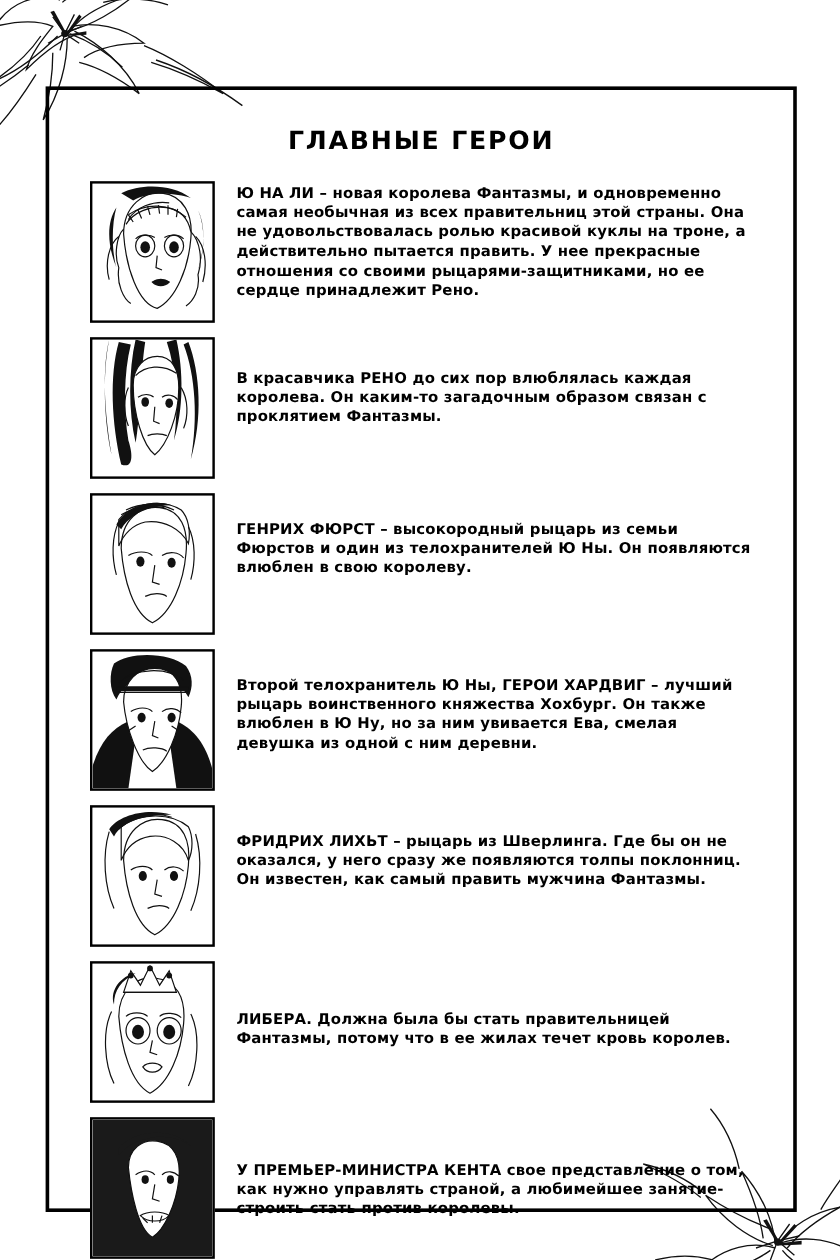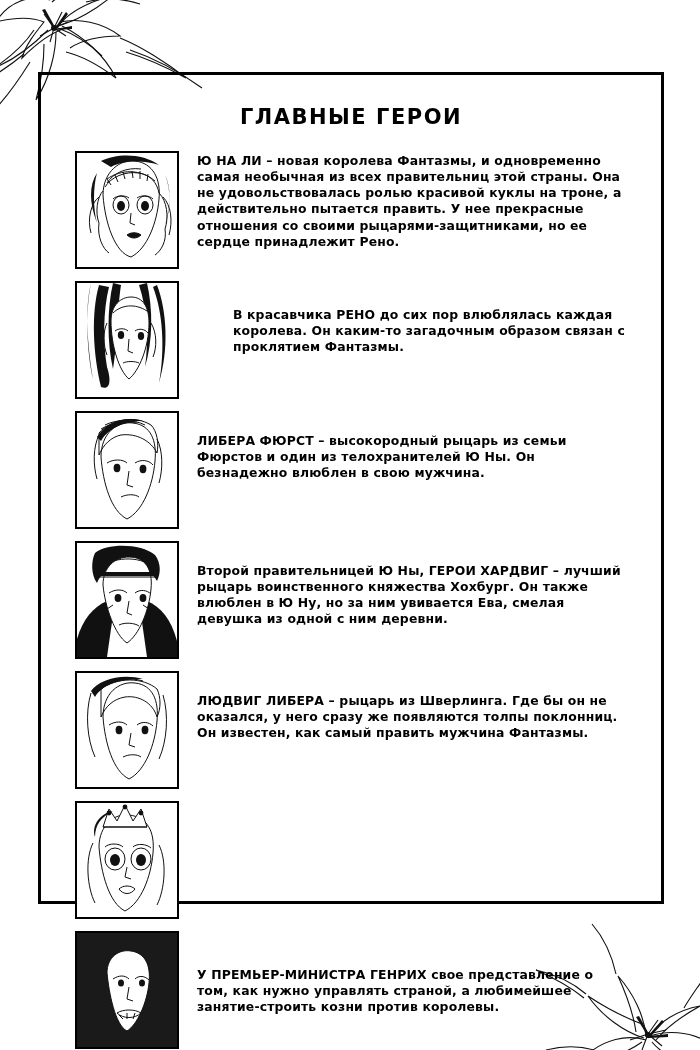--- a/index.html
+++ b/index.html
@@ -25,21 +25,21 @@
 
   .lily-tl { left: -10px; top: -8px; }
   .lily-br { right: -6px; bottom: -10px; }
 
   
   .page-frame {
     position: absolute;
     left: 38px;
     top: 72px;
     width: 626px;
-    height: 832px;
+    height: 938px;
     border: 3px solid #000;
     box-sizing: border-box;
     background: transparent;
   }
 
   .page-title {
     text-align: center;
     font-family: "DejaVu Sans", sans-serif;
     font-weight: bold;
     font-size: 21px;
@@ -80,21 +80,21 @@
     line-height: 1.30;
     letter-spacing: 0.15px;
     font-weight: bold;
     padding-top: 4px;
   }
   .char-text .nm { font-weight: bold; }
   .char-text .bd { font-weight: bold; }
 
   
   .row-0 .char-text { padding-top: 2px; }
-  .row-1 .char-text { padding-top: 26px; margin-left: 36px; }
+  .row-1 .char-text { padding-top: 26px; }
   .row-2 .char-text { padding-top: 22px; }
   .row-3 .char-text { padding-top: 22px; }
   .row-4 .char-text { padding-top: 22px; }
   .row-5 .char-text { padding-top: 40px; }
   .row-6 .char-text { padding-top: 36px; }
 </style>
 </head>
 <body>
 
 <div class="lily lily-tl">
@@ -238,21 +238,21 @@
             <path d="M24 16 C34 10 48 8 60 10 M28 12 C40 6 56 6 68 12"></path>
           </g>
           <g fill="#111">
             <ellipse cx="40" cy="55" rx="3.4" ry="4.2"></ellipse>
             <ellipse cx="66" cy="56" rx="3.4" ry="4.2"></ellipse>
             <path d="M20 24 C28 10 48 2 66 8 C50 8 32 14 24 28z"></path>
           </g>
         </svg>
       </div>
       <div class="char-text">
-        <span class="bd"></span><span class="nm">ЛИБЕРА ФЮРСТ</span><span class="bd"> – высокородный рыцарь из семьи Фюрстов и один из телохранителей Ю Ны. Он безнадежно влюблен в свою мужчина.</span>
+        <span class="bd"></span><span class="nm">ГЕНРИХ ФЮРСТ</span><span class="bd"> – высокородный рыцарь из семьи Фюрстов и один из телохранителей Ю Ны. Он появляются влюблен в свою королеву.</span>
       </div>
     </div>
 
     <div class="char-row row-3">
       <div class="portrait">
         <svg width="100" height="114" viewBox="0 0 100 114">
           <rect width="100" height="114" fill="#fff"></rect>
           <g fill="#111">
             <path d="M0 96 C6 76 16 64 30 58 L36 72 L30 114 L0 114z"></path>
             <path d="M100 98 C94 76 84 64 70 58 L64 72 L70 114 L100 114z"></path>
@@ -270,21 +270,21 @@
             <path d="M36 62 L30 66 M66 62 L72 66"></path>
           </g>
           <g fill="#111">
             <ellipse cx="41" cy="55" rx="3.4" ry="4"></ellipse>
             <ellipse cx="66" cy="55" rx="3.4" ry="4"></ellipse>
             <rect x="20" y="30" width="60" height="3"></rect>
           </g>
         </svg>
       </div>
       <div class="char-text">
-        <span class="bd">Второй правительницей Ю Ны, </span><span class="nm">ГЕРОИ ХАРДВИГ</span><span class="bd"> – лучший рыцарь воинственного княжества Хохбург. Он также влюблен в Ю Ну, но за ним увивается Ева, смелая девушка из одной с ним деревни.</span>
+        <span class="bd">Второй телохранитель Ю Ны, </span><span class="nm">ГЕРОИ ХАРДВИГ</span><span class="bd"> – лучший рыцарь воинственного княжества Хохбург. Он также влюблен в Ю Ну, но за ним увивается Ева, смелая девушка из одной с ним деревни.</span>
       </div>
     </div>
 
     <div class="char-row row-4">
       <div class="portrait">
         <svg width="100" height="114" viewBox="0 0 100 114">
           <rect width="100" height="114" fill="#fff"></rect>
           <g stroke="#111" fill="none" stroke-width="1">
             <path d="M26 44 C26 20 42 8 58 10 C76 12 82 28 80 48 C78 72 68 98 52 106 C36 98 28 70 26 44z" fill="#fff"></path>
             <path d="M24 16 C40 4 66 4 80 16 C84 24 84 36 80 44 C76 30 62 22 48 24 C36 26 28 34 24 44z"></path>
@@ -297,21 +297,21 @@
             <path d="M22 18 C30 10 40 6 52 6 M26 14 C38 6 54 4 66 8"></path>
           </g>
           <g fill="#111">
             <ellipse cx="42" cy="57" rx="3.4" ry="4.2"></ellipse>
             <ellipse cx="68" cy="57" rx="3.4" ry="4.2"></ellipse>
             <path d="M14 18 C22 6 46 0 66 6 C46 6 26 10 18 24z"></path>
           </g>
         </svg>
       </div>
       <div class="char-text">
-        <span class="bd"></span><span class="nm">ЛЮДВИГ ЛИБЕРА</span><span class="bd"> – рыцарь из Шверлинга. Где бы он не оказался, у него сразу же появляются толпы поклонниц. Он известен, как самый править мужчина Фантазмы.</span>
+        <span class="bd"></span><span class="nm">ФРИДРИХ ЛИХЬТ</span><span class="bd"> – рыцарь из Шверлинга. Где бы он не оказался, у него сразу же появляются толпы поклонниц. Он известен, как самый править мужчина Фантазмы.</span>
       </div>
     </div>
 
     <div class="char-row row-5">
       <div class="portrait">
         <svg width="100" height="114" viewBox="0 0 100 114">
           <rect width="100" height="114" fill="#fff"></rect>
           <g stroke="#111" fill="none" stroke-width="1">
             <path d="M22 44 C22 22 38 10 52 12 C70 14 78 28 76 50 C74 74 64 100 48 108 C32 100 24 70 22 44z" fill="#fff"></path>
             <path d="M26 24 L32 6 L40 18 L48 2 L56 18 L64 6 L70 24 Z" fill="#fff"></path>
@@ -328,20 +328,23 @@
           <g fill="#111">
             <ellipse cx="38" cy="57" rx="5" ry="6"></ellipse>
             <ellipse cx="64" cy="57" rx="5" ry="6"></ellipse>
             <circle cx="32" cy="10" r="2.4"></circle>
               <circle cx="48" cy="4" r="2.4"></circle>
               <circle cx="64" cy="10" r="2.4"></circle>
             <path d="M18 34 C14 22 24 10 36 8 C24 14 18 22 18 34z"></path>
           </g>
         </svg>
       </div>
+      <div class="char-text">
+        <span class="bd"></span><span class="nm">ЛИБЕРА</span><span class="bd">. Должна была бы стать правительницей Фантазмы, потому что в ее жилах течет кровь королев.</span>
+      </div>
     </div>
 
     <div class="char-row row-6">
       <div class="portrait">
         <svg width="100" height="114" viewBox="0 0 100 114">
           <rect width="100" height="114" fill="#fff"></rect>
           <g fill="#111">
             <path d="M0 0 L100 0 L100 114 L0 114z" fill="#1a1a1a"></path>
           </g>
           <g stroke="#fff" fill="none" stroke-width="1">
@@ -357,18 +360,18 @@
           <g fill="#111">
             <ellipse cx="44" cy="50" rx="3" ry="3.6"></ellipse>
             <ellipse cx="65" cy="50" rx="3" ry="3.6"></ellipse>
           </g>
           <g fill="#1a1a1a">
             <path d="M22 24 C34 8 68 6 82 22 C74 16 58 12 46 16 C36 18 28 22 22 30z"></path>
           </g>
         </svg>
       </div>
       <div class="char-text">
-        <span class="bd">У </span><span class="nm">ПРЕМЬЕР-МИНИСТРА ГЕНРИХ</span><span class="bd"> свое представление о том, как нужно управлять страной, а любимейшее занятие-строить козни против королевы.</span>
+        <span class="bd">У </span><span class="nm">ПРЕМЬЕР-МИНИСТРА КЕНТА</span><span class="bd"> свое представление о том, как нужно управлять страной, а любимейшее занятие-строить стать против королевы.</span>
       </div>
     </div>
 
   </div>
 </div>
 
 </body></html>

